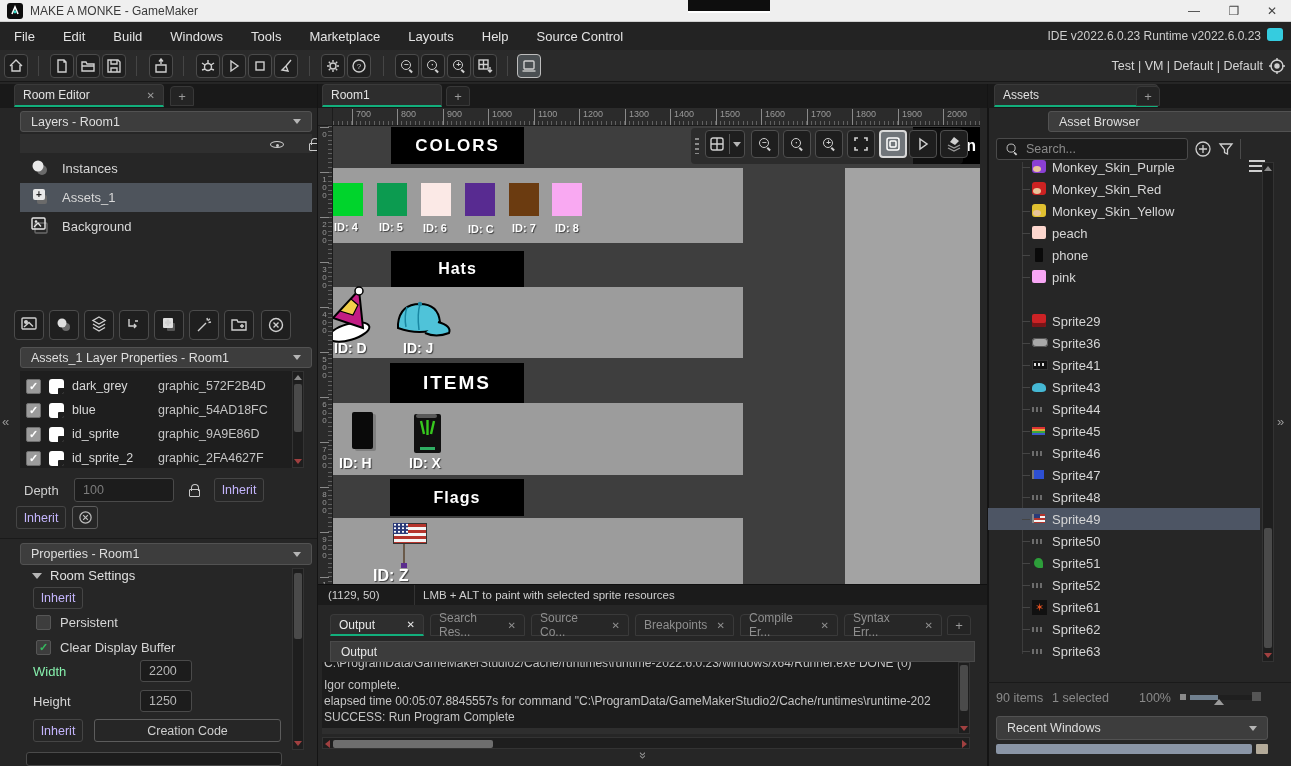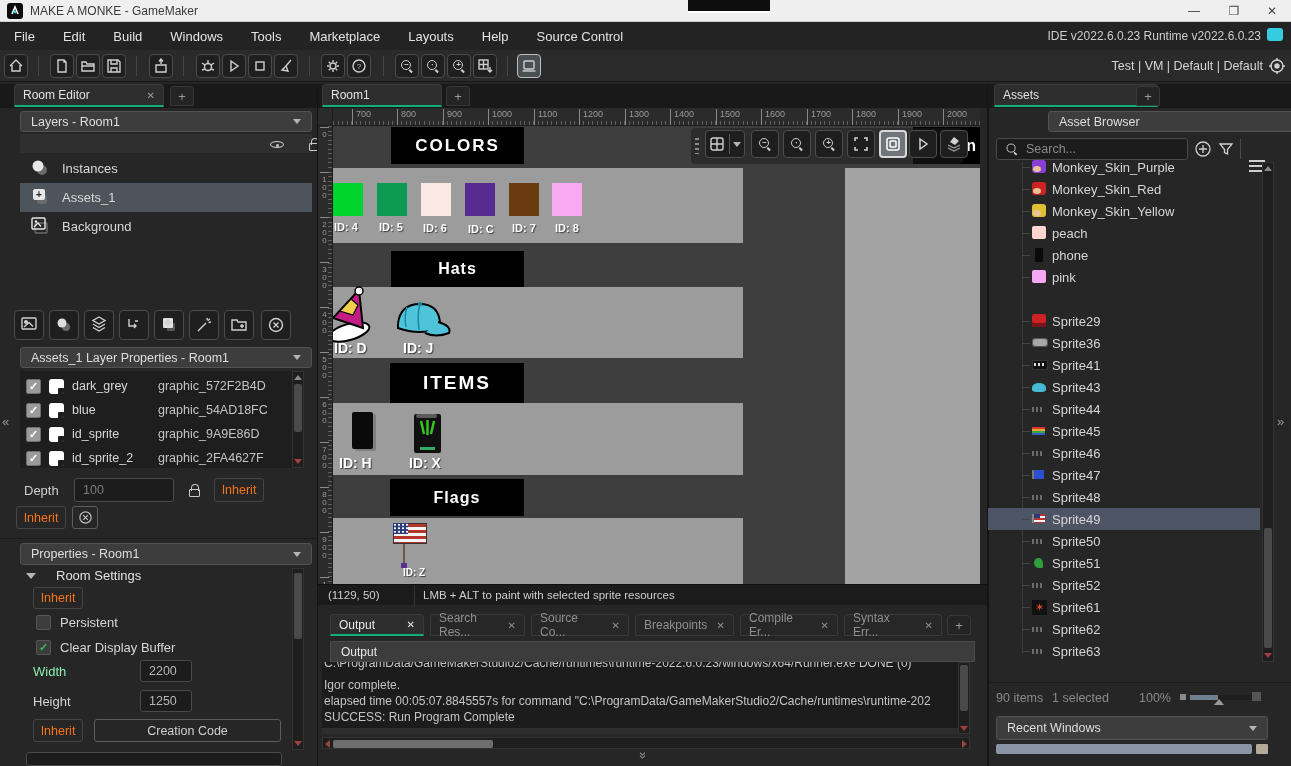--- a/index.html
+++ b/index.html
@@ -45,21 +45,21 @@
   .lock:before{content:"";position:absolute;left:2px;top:0;width:6px;height:6px;border:1.4px solid #c9c9c9;border-bottom:none;border-radius:4px 4px 0 0;}
   .lock:after{content:"";position:absolute;left:0;bottom:0;width:9px;height:6px;border:1.4px solid #c9c9c9;border-radius:1px;}
   .cb{width:15px;height:15px;border-radius:2px;display:flex;align-items:center;justify-content:center;font-size:11px;font-weight:bold;}
   .cb-on{background:#9b9b9b;border:1px solid #6f6f6f;color:#fff;}
   .cb-off{background:#3d3d3d;border:1px solid #565656;}
   .cb-green{background:#3d3d3d;border:1px solid #565656;color:#36b95f;}
   .page{width:15px;height:15px;background:#fff;border-radius:3px;position:relative;}
   .page:after{content:"";position:absolute;right:0;bottom:0;width:6px;height:6px;background:#1e1e1e;border-radius:1px 0 2px 0;}
   .input{background:#1c1c1c;border:1px solid #4a4a4a;border-radius:3px;color:#b5b5b5;font-size:12.5px;display:flex;align-items:center;padding:0 8px;}
   .gbtn{border:1px solid #5c5c5c;border-radius:3px;color:#cfcfcf;font-size:12.5px;display:flex;align-items:center;justify-content:center;background:transparent;}
-  .gbtn.dis{color:#f97316;border-color:#454545;}
+  .gbtn.dis{color:#c4b5fd;border-color:#454545;}
   .sb{background:#1e1e1e;border:1px solid #333;}
   .sbthumb{position:absolute;left:1px;right:1px;background:#4a4a4a;border-radius:2px;}
   .uarr{width:0;height:0;border-left:4px solid transparent;border-right:4px solid transparent;border-bottom:5px solid #8a8a8a;}
   .darr{width:0;height:0;border-left:4px solid transparent;border-right:4px solid transparent;border-top:5px solid #a04040;}
   .mag{position:relative;width:14px;height:14px;display:inline-block;}
   .mag:before{content:"";position:absolute;left:1px;top:1px;width:8px;height:8px;border:1.6px solid #cfcfcf;border-radius:50%;}
   .mag:after{content:"";position:absolute;left:10px;top:10px;width:4px;height:1.8px;background:#cfcfcf;transform:rotate(45deg);transform-origin:0 0;}
   .magsign{position:absolute;left:2.5px;top:1px;width:8px;text-align:center;font-size:8px;font-weight:bold;color:#cfcfcf;}
 
   
@@ -396,21 +396,21 @@
       </svg>
     </div>
 
   <div class="abs" style="left:0;top:538px;width:318px;height:1px;background:#1a1a1a"></div>
 
   
   <div class="abs ddl" style="left:20px;top:543px;width:292px;height:22px">
     <span>Properties - Room1</span>
       <span class="caret"></span>
   </div>
-  <div class="abs flex" style="left:26px;top:568px;gap:20px">
+  <div class="abs flex" style="left:32px;top:568px;gap:8px">
     <span style="width:0;height:0;border-left:5px solid transparent;border-right:5px solid transparent;border-top:6px solid #b5b5b5"></span>
     <span style="color:#e0e0e0;font-size:13px">Room Settings</span>
   </div>
   <div class="abs gbtn dis" style="left:33px;top:587px;width:50px;height:22px">Inherit</div>
   <div class="abs flex" style="left:36px;top:615px;gap:9px">
     <span class="cb cb-off"></span>
     <span style="color:#d5d5d5;font-size:13px">Persistent</span>
   </div>
   <div class="abs flex" style="left:36px;top:640px;gap:9px">
     <span class="cb cb-green">✓</span>
@@ -535,21 +535,21 @@
     <div class="bheader" style="left:57px;top:353px;width:134px;height:37px;font-size:16px;letter-spacing:1px">
         <span>Flags</span>
       </div>
     <div class="band" style="top:392px;height:66px"></div>
     <div class="abs" style="left:60px;top:397px;width:36px;height:46px">
       <div class="abs" style="left:0;top:0;width:34px;height:21px;background:repeating-linear-gradient(#b5342c 0 3px,#f5f5f5 3px 6px);border:1px solid #333"></div>
       <div class="abs" style="left:0;top:0;width:15px;height:11px;background:#2b3a78;background-image:radial-gradient(#fff 0.8px,transparent 1px);background-size:4px 3.5px"></div>
       <div class="abs" style="left:10px;top:21px;width:2px;height:20px;background:#6a5a4a"></div>
       <div class="abs" style="left:8px;top:40px;width:6px;height:5px;background:#5b2d8e"></div>
     </div>
-    <span class="idlabel" style="left:70px;top:441px;font-size:10px">ID: Z</span>
+    <span class="idlabel" style="left:40px;top:441px;font-size:16px">ID: Z</span>
 
     <div class="abs" style="left:358px;top:2px;width:272px;height:36px;background:rgba(30,30,30,.55);border-radius:4px"></div>
     <div class="abs" style="left:362px;top:12px;width:4px;height:16px;background:repeating-linear-gradient(#8a8a8a 0 2px,transparent 2px 5px)"></div>
     <div class="fbtn" style="left:372px;width:40px">
       <svg width="14" height="14" viewBox="0 0 14 14" style="stroke:#d0d0d0;fill:none;stroke-width:1.4">
           <rect x="1" y="1" width="12" height="12" rx="2"></rect>
           <path d="M7 1 V13 M1 7 H13"></path>
         </svg>
       <span style="width:1px;height:20px;background:#555;margin:0 3px 0 5px"></span>
       <span class="caret" style="margin:0"></span>

